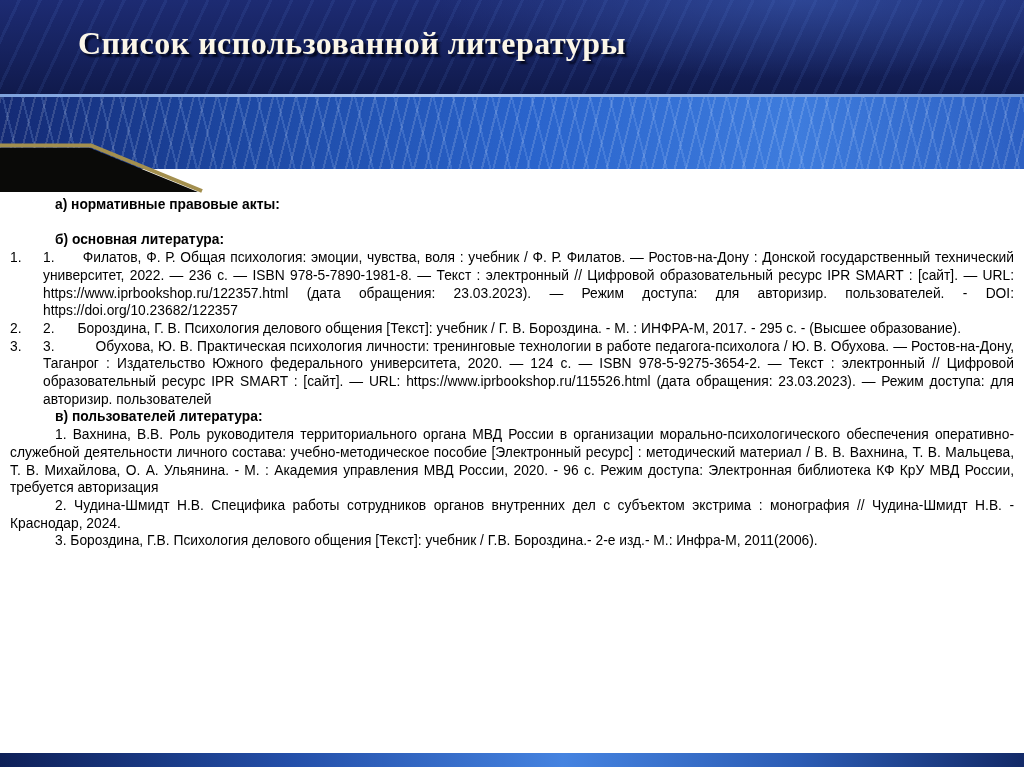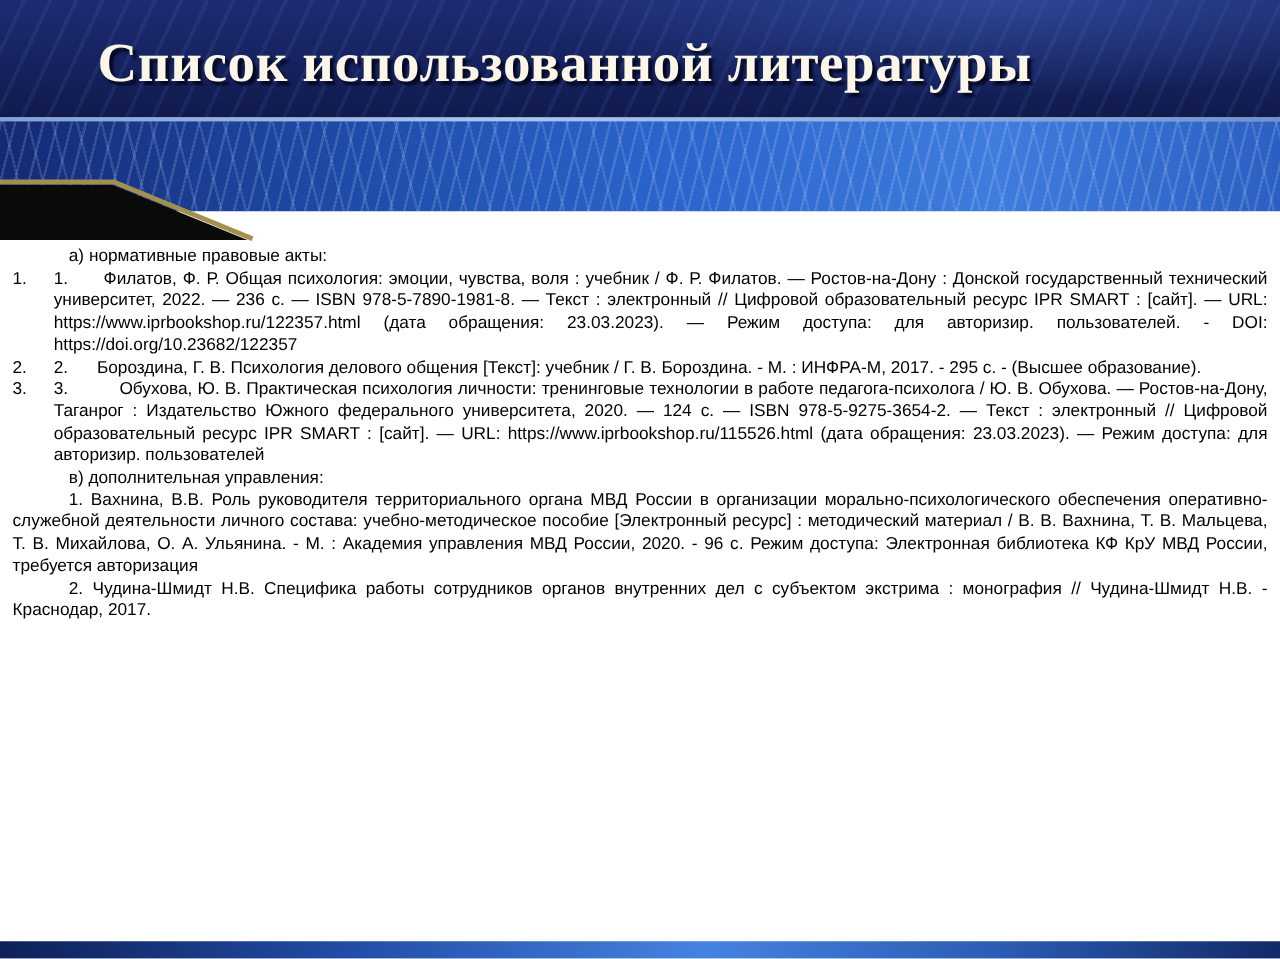--- a/index.html
+++ b/index.html
@@ -21,21 +21,21 @@
     width: 100%; height: 94px;
     background:
       radial-gradient(ellipse 60% 140% at 78% 0%, rgba(70,110,200,0.40), transparent 60%),
       repeating-linear-gradient(115deg, transparent 0 16px, rgba(100,145,235,0.10) 16px 19px),
       linear-gradient(180deg, #1d2b72 0%, #16225e 55%, #101a4c 100%);
   }
   .title {
     margin: 0;
     padding: 25px 0 0 78px;
     font-family: "Liberation Serif", "DejaVu Serif", serif;
-    font-size: 44px;
+    font-size: 32px;
     font-weight: bold;
     letter-spacing: 0.5px;
     color: #fbf6e8;
     text-shadow: 3px 3px 2px rgba(2,6,26,0.9);
     white-space: nowrap;
   }
 
   
   .separator {
     position: absolute;
@@ -64,21 +64,21 @@
 
   
   .content {
     position: absolute;
     top: 196px; left: 10px; right: 10px;
     font-size: 13.8px;
     line-height: 17.7px;
     color: #000000;
   }
   .content p { margin: 0; }
-  .heading { font-weight: normal; text-indent: 45px; }
+  .heading { font-weight: bold; text-indent: 45px; }
   .gap-before { margin-top: 17.7px !important; }
   .para { text-align: justify; text-indent: 45px; }
   .ref {
     display: grid;
     grid-template-columns: 33px 1fr;
   }
   .refnum { text-align: left; }
   .reftext { text-align: justify; }
 
   
@@ -104,35 +104,37 @@
 
   <svg class="wedge" width="240" height="64" viewBox="0 0 240 64" aria-hidden="true">
     <polygon points="0,10 90,10 198,54 0,54" fill="#0a0a08"></polygon>
     <polyline points="0,7.5 91,7.5 202,53" fill="none" stroke="#a38f4e" stroke-width="4"></polyline>
   </svg>
 
   <div class="content">
 
     <p class="heading">а) нормативные правовые акты:</p>
 
+    <p class="heading gap-before">б) основная литература:</p>
 
     <div class="ref">
       <span class="refnum">1.</span>
       <p class="reftext">1.&nbsp;&nbsp;&nbsp;&nbsp;&nbsp; Филатов, Ф. Р. Общая психология: эмоции, чувства, воля : учебник / Ф. Р. Филатов. — Ростов-на-Дону : Донской государственный технический университет, 2022. — 236 с. — ISBN 978-5-7890-1981-8. — Текст : электронный // Цифровой образовательный ресурс IPR SMART : [сайт]. — URL: https://www.iprbookshop.ru/122357.html (дата обращения: 23.03.2023). — Режим доступа: для авторизир. пользователей. - DOI: https://doi.org/10.23682/122357</p>
     </div>
     <div class="ref">
       <span class="refnum">2.</span>
       <p class="reftext">2.&nbsp;&nbsp;&nbsp;&nbsp;&nbsp; Бороздина, Г. В. Психология делового общения [Текст]: учебник / Г. В. Бороздина. - М. : ИНФРА-М, 2017. - 295 с. - (Высшее образование).</p>
     </div>
     <div class="ref">
       <span class="refnum">3.</span>
       <p class="reftext">3.&nbsp;&nbsp;&nbsp;&nbsp;&nbsp;&nbsp;&nbsp;&nbsp;&nbsp; Обухова, Ю. В. Практическая психология личности: тренинговые технологии в работе педагога-психолога / Ю. В. Обухова. — Ростов-на-Дону, Таганрог : Издательство Южного федерального университета, 2020. — 124 с. — ISBN 978-5-9275-3654-2. — Текст : электронный // Цифровой образовательный ресурс IPR SMART : [сайт]. — URL: https://www.iprbookshop.ru/115526.html (дата обращения: 23.03.2023). — Режим доступа: для авторизир. пользователей</p>
     </div>
 
-    <p class="heading">в) дополнительная управления:</p>
+    <p class="heading">в) пользователей литература:</p>
     <p class="para">1. Вахнина, В.В. Роль руководителя территориального органа МВД России в организации морально-психологического обеспечения оперативно-служебной деятельности личного состава: учебно-методическое пособие [Электронный ресурс] : методический материал / В. В. Вахнина, Т. В. Мальцева, Т. В. Михайлова, О. А. Ульянина. - М. : Академия управления МВД России, 2020. - 96 с. Режим доступа: Электронная библиотека КФ КрУ МВД России, требуется авторизация</p>
-    <p class="para">2. Чудина-Шмидт Н.В. Специфика работы сотрудников органов внутренних дел с субъектом экстрима : монография // Чудина-Шмидт Н.В. - Краснодар, 2017.</p>
+    <p class="para">2. Чудина-Шмидт Н.В. Специфика работы сотрудников органов внутренних дел с субъектом экстрима : монография // Чудина-Шмидт Н.В. - Краснодар, 2024.</p>
+    <p class="para">3. Бороздина, Г.В. Психология делового общения [Текст]: учебник / Г.В. Бороздина.- 2-е изд.- М.: Инфра-М, 2011(2006).</p>
 
   </div>
 
   <div class="footer"></div>
 
 </div>
 
 </body></html>

